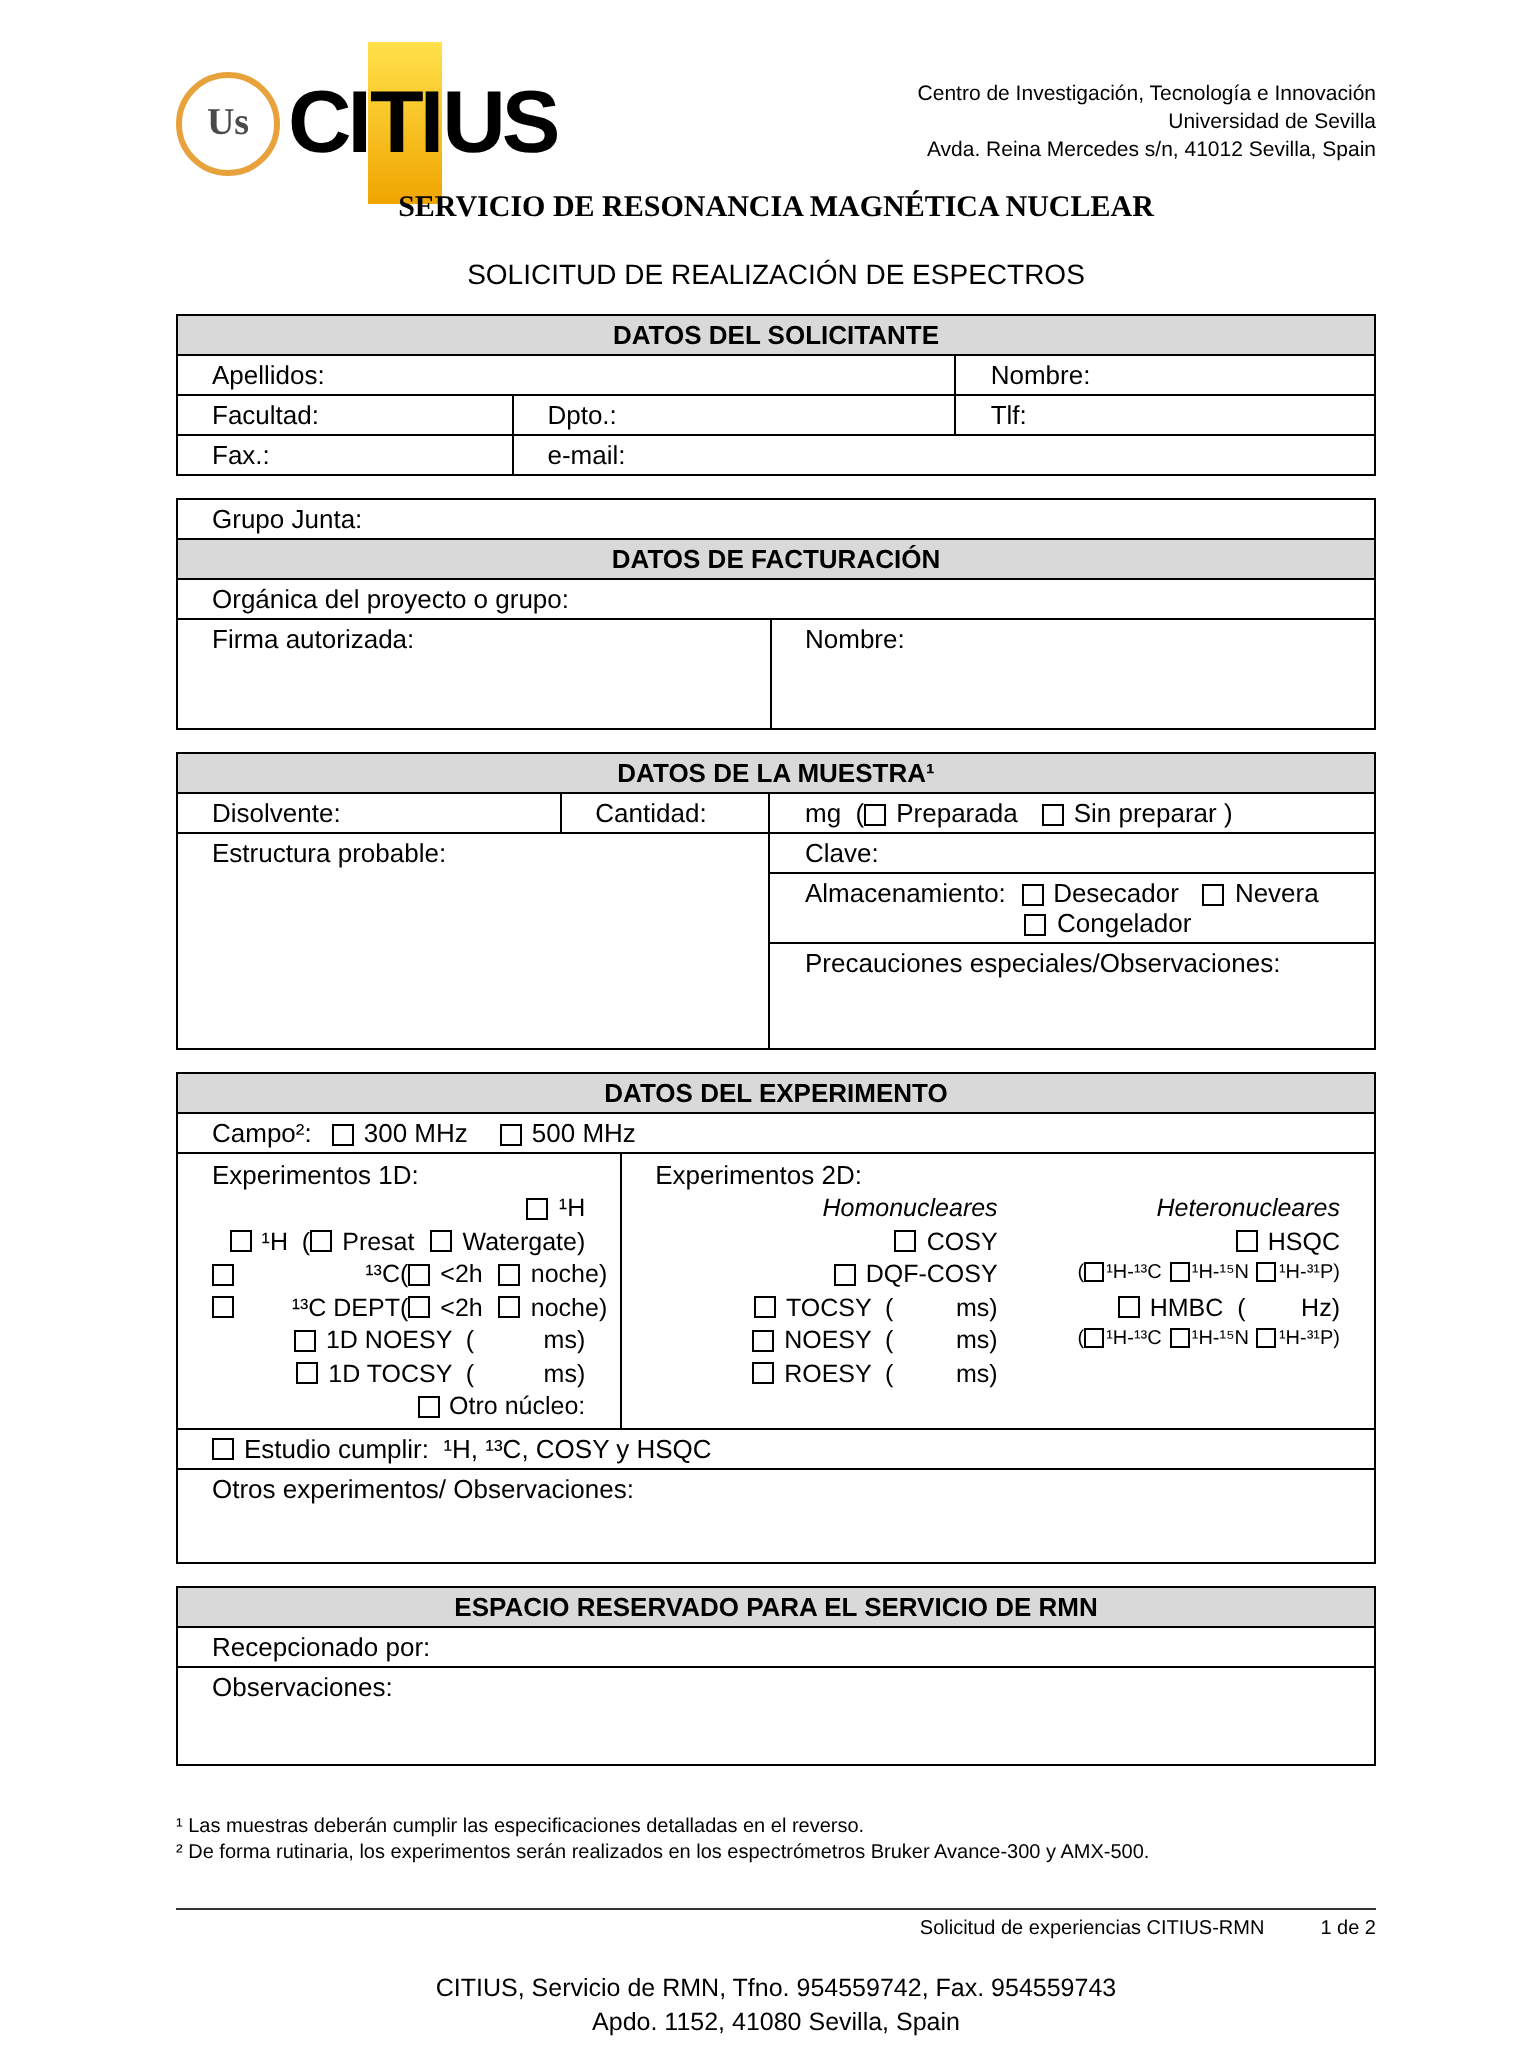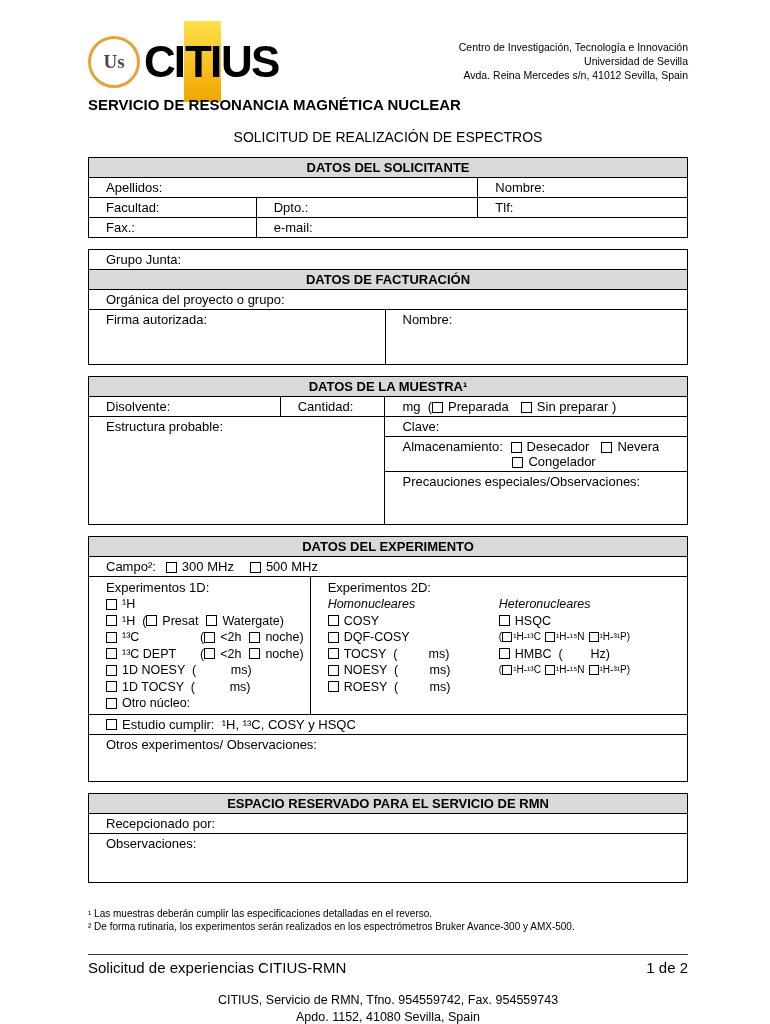--- a/index.html
+++ b/index.html
@@ -11,21 +11,21 @@
   
   .hdr{display:flex;justify-content:space-between;align-items:flex-start;margin-bottom:6px;}
   .logo{display:flex;align-items:center;}
   .emblem{width:46px;height:46px;border-radius:50%;border:3px solid #e8a23c;
           display:flex;align-items:center;justify-content:center;
           font-family:"Liberation Serif", serif;font-weight:bold;font-size:19px;
           color:#4a4a4a;margin-right:4px;flex:0 0 auto;}
   .logotype{font-weight:bold;font-size:44px;letter-spacing:-2px;line-height:46px;}
   .hl{background:linear-gradient(180deg,#ffe14a,#f0a500);padding:16px 1px;}
   .addr{text-align:right;font-size:10.5px;line-height:14px;padding-top:4px;}
-  .service-title{text-align:left;font-weight:bold;font-size:15px;margin-top:8px;}
+  .service-title{text-align:center;font-weight:bold;font-size:15px;margin-top:8px;font-family:Liberation Serif, serif;}
   .form-title{text-align:center;font-weight:normal;font-size:14px;margin:16px 0 12px;}
 
   
   table.ft{width:100%;border-collapse:collapse;table-layout:fixed;margin-bottom:11px;font-size:13px;border-radius:13px;}
   table.ft td{border:1px solid #000;padding:2px 17px;vertical-align:top;text-align:left;line-height:15px;}
   table.ft th.sec{border:1px solid #000;background:#d9d9d9;text-align:center;
                   font-weight:bold;font-size:13px;padding:2px;line-height:15px;}
   .h50 td{height:50px;}
   .h48 td{height:48px;}
   .h44 td{height:44px;}
@@ -34,32 +34,32 @@
   
   .cb{display:inline-block;width:11px;height:11px;border:1.5px solid #000;
       vertical-align:-1.5px;margin-right:5px;box-sizing:border-box;background:#fff;}
   .cbs{width:10px;height:10px;margin-right:1px;}
   .ml4{margin-left:4px;} .ml8{margin-left:8px;} .ml10{margin-left:10px;}
   .ml12{margin-left:12px;} .ml16{margin-left:16px;}
   .indent{margin-left:110px;}
 
   
   .exp-h{font-size:13px;line-height:17px;}
-  .ei{font-size:12.5px;line-height:16.5px;white-space:nowrap;}
+  .ei{font-size:12.5px;line-height:16.5px;white-space:nowrap;text-align:right;}
   .ei [data-bind]{white-space:pre;}
   .it{font-style:italic;}
   .w80{display:inline-block;width:78px;white-space:pre;}
   .twocol{display:flex;}
   .homo{width:50%;} .het{width:50%;}
   .prow{font-size:10px;}
 
   
   .footnotes{margin-top:24px;font-size:10px;line-height:13.5px;}
   .footer-rule{border-top:1px solid #333;margin-top:20px;}
-  .footer-row{display:flex;justify-content:space-between;font-size:15px;padding-top:4px;}
+  .footer-row{display:flex;justify-content:flex-end;font-size:10px;padding-top:4px;gap:28px;}
   .contact{text-align:center;font-size:12.5px;line-height:17px;margin-top:16px;}
 </style>
 </head>
 <body>
 
 <div class="page">
 
   <div class="hdr">
     <div class="logo">
       <div class="emblem">

